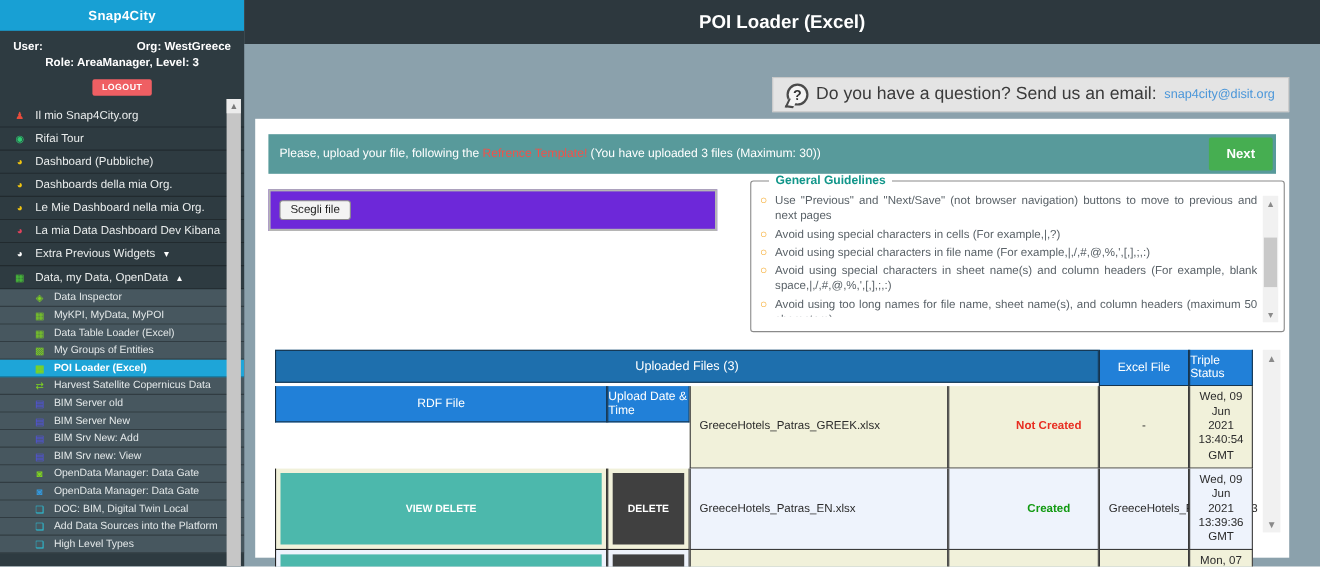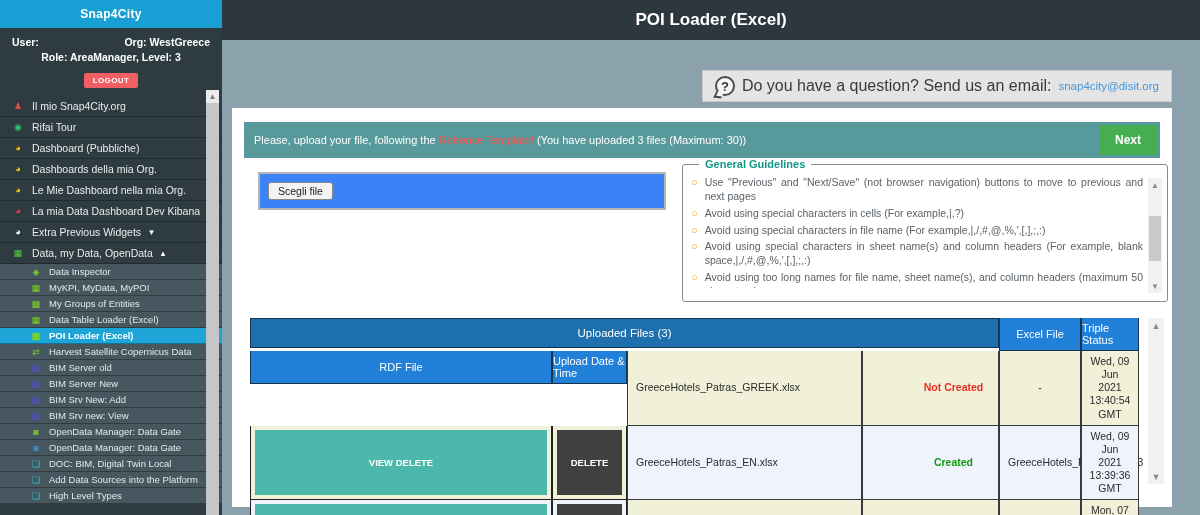--- a/index.html
+++ b/index.html
@@ -58,21 +58,21 @@
 
   .panel { position:absolute; left:232px; top:108px; width:940px; height:399px; background:#ffffff; }
 
   .tealbar { position:absolute; left:12px; right:12px; top:14px; height:36px; background:#589a9b;
              display:flex; align-items:center; padding:0 3px 0 10px; }
   .tealbar .msg { color:#ffffff; font-size:11px; }
   .tealbar .tpl-link { color:#f0524a; cursor:pointer; }
   .next-btn { margin-left:auto; width:58px; height:30px; background:#46ae51; border:none; border-radius:2px;
               color:#fff; font-size:12px; font-weight:bold; cursor:pointer; }
 
-  .upload-box { position:absolute; left:26px; top:64px; width:408px; height:38px; background:#3b82f6;
+  .upload-box { position:absolute; left:12px; top:64px; width:408px; height:38px; background:#6d28d9;
                 border:2px solid #b5b5b5; display:flex; align-items:center; padding-left:8px; }
   .file-btn { font-size:10.5px; color:#222; background:#f3f3f3; border:1px solid #8a8a8a; border-radius:3px;
               padding:2px 9px; cursor:pointer; font-family:"Liberation Sans", sans-serif; }
 
   .guidelines { position:absolute; left:450px; top:50px; width:486px; height:144px;
                 border:1px solid #8a8a8a; border-radius:3px; background:#fff; padding:6px 24px 4px 8px; }
   .guidelines legend { font-size:11px; font-weight:bold; color:#12968a; padding:0 6px; margin-left:8px; }
   .glist { overflow:hidden; height:112px; }
   .gitem { display:flex; gap:7px; margin-bottom:3px; }
   .gbullet { color:#f5a623; font-weight:bold; font-size:11px; line-height:1.2; }
@@ -179,27 +179,27 @@
         <span class="mi" data-icon="diamond-icon" style="color: rgb(126, 211, 33);"></span>
         <span class="lbl">Data Inspector</span>
       </div>
 
       <div class="subitem">
         <span class="mi" data-icon="table-icon" style="color: rgb(126, 211, 33);"></span>
         <span class="lbl">MyKPI, MyData, MyPOI</span>
       </div>
 
       <div class="subitem">
+        <span class="mi" data-icon="table-icon" style="color: rgb(126, 211, 33);"></span>
+        <span class="lbl">Data Table Loader (Excel)</span>
+      </div>
+
+      <div class="subitem">
         <span class="mi" data-icon="grid-icon" style="color: rgb(126, 211, 33);"></span>
         <span class="lbl">My Groups of Entities</span>
-      </div>
-
-      <div class="subitem">
-        <span class="mi" data-icon="table-icon" style="color: rgb(126, 211, 33);"></span>
-        <span class="lbl">Data Table Loader (Excel)</span>
       </div>
 
       <div class="subitem active">
         <span class="mi" data-icon="table-icon" style="color: rgb(126, 211, 33);"></span>
         <span class="lbl">POI Loader (Excel)</span>
       </div>
 
       <div class="subitem">
         <span class="mi" data-icon="exchange-icon" style="color: rgb(126, 211, 33);"></span>
         <span class="lbl">Harvest Satellite Copernicus Data</span>

